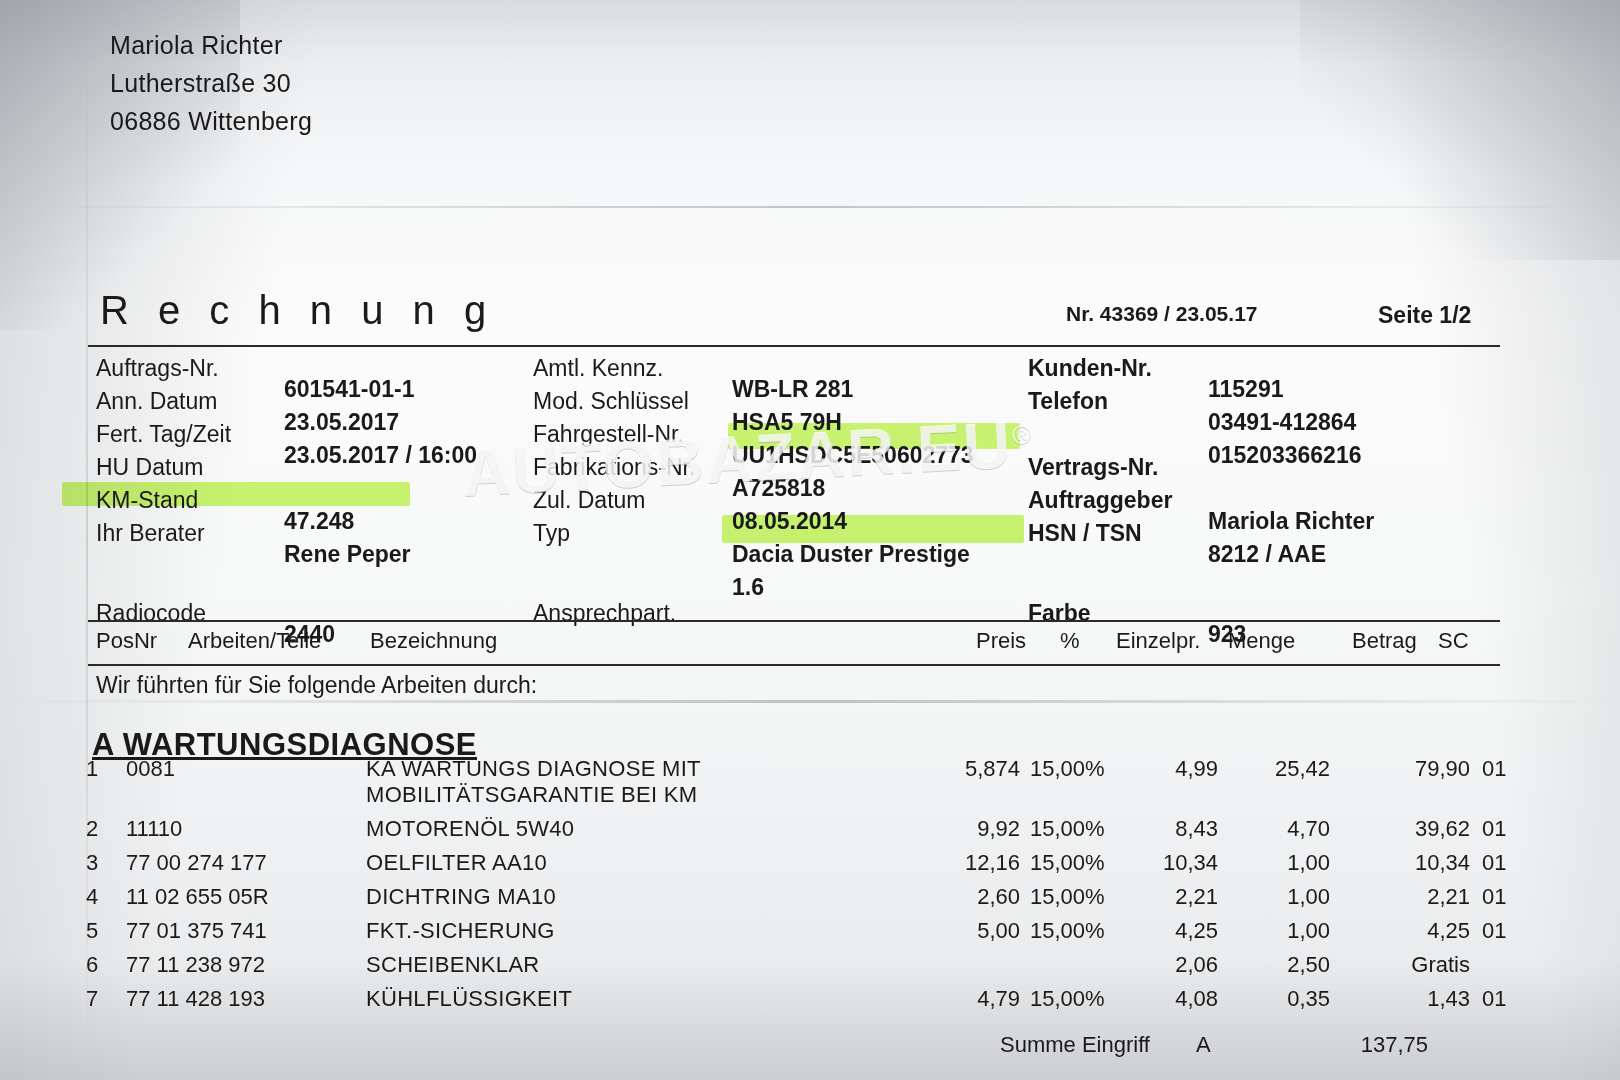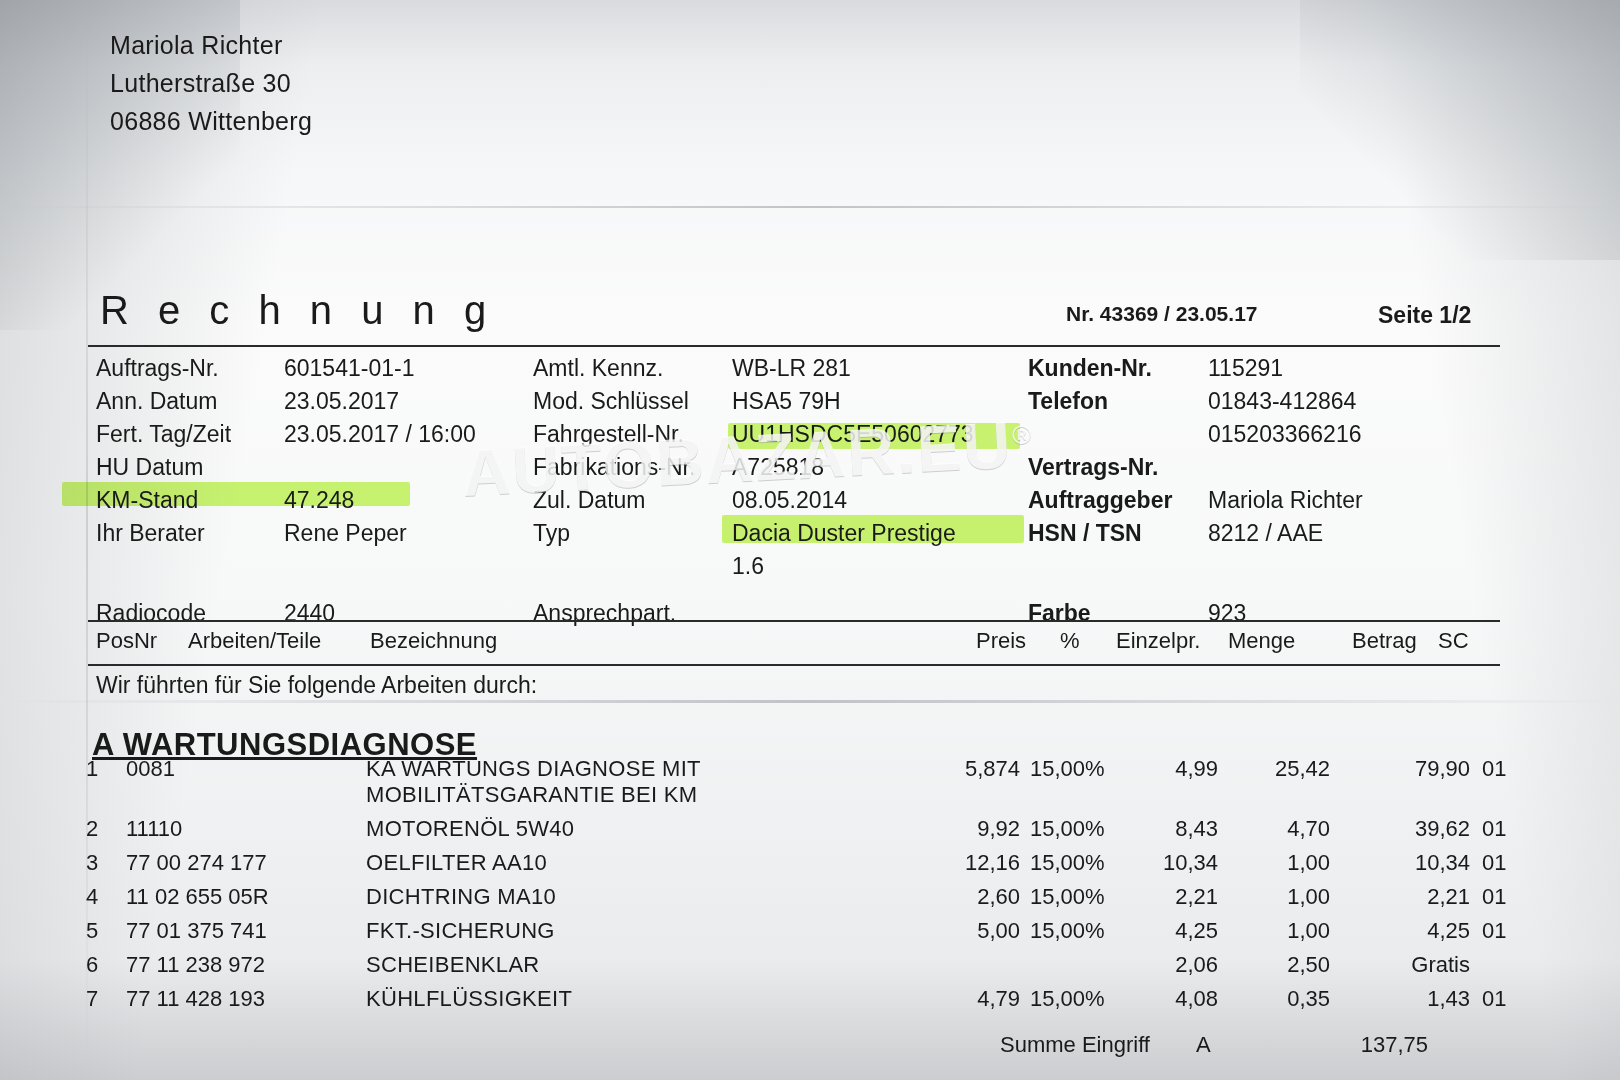--- a/index.html
+++ b/index.html
@@ -124,21 +124,21 @@
   .info {
     position: absolute;
     left: 96px;
     top: 352px;
     width: 1420px;
     font-size: 23px;
     line-height: 33px;
   }
   .info .row { position: relative; height: 33px; }
   .info .lbl { position: absolute; }
-  .info .val { position: absolute; font-weight: normal; }
+  .info .val { position: absolute; font-weight: bold; margin-top: 21px; }
   .c1l { left: 0px; }
   .c1v { left: 188px; }
   .c2l { left: 437px; }
   .c2v { left: 636px; }
   .c3l { left: 932px; font-weight: bold; }
   .c3v { left: 1112px; }
 
   
   .hl {
     position: absolute;
@@ -235,21 +235,21 @@
       <span class="val c2v">WB-LR 281</span>
       <span class="lbl c3l">Kunden-Nr.</span>
       <span class="val c3v">115291</span>
     </div>
     <div class="row">
       <span class="lbl c1l">Ann. Datum</span>
       <span class="val c1v">23.05.2017</span>
       <span class="lbl c2l">Mod. Schlüssel</span>
       <span class="val c2v">HSA5 79H</span>
       <span class="lbl c3l">Telefon</span>
-      <span class="val c3v">01843-412864</span>
+      <span class="val c3v">03491-412864</span>
     </div>
     <div class="row">
       <span class="lbl c1l">Fert. Tag/Zeit</span>
       <span class="val c1v">23.05.2017 / 16:00</span>
       <span class="lbl c2l">Fahrgestell-Nr.</span>
       <span class="val c2v">UU1HSDC5E50602773</span>
       <span class="lbl c3l"></span>
       <span class="val c3v">015203366216</span>
     </div>
     <div class="row">

